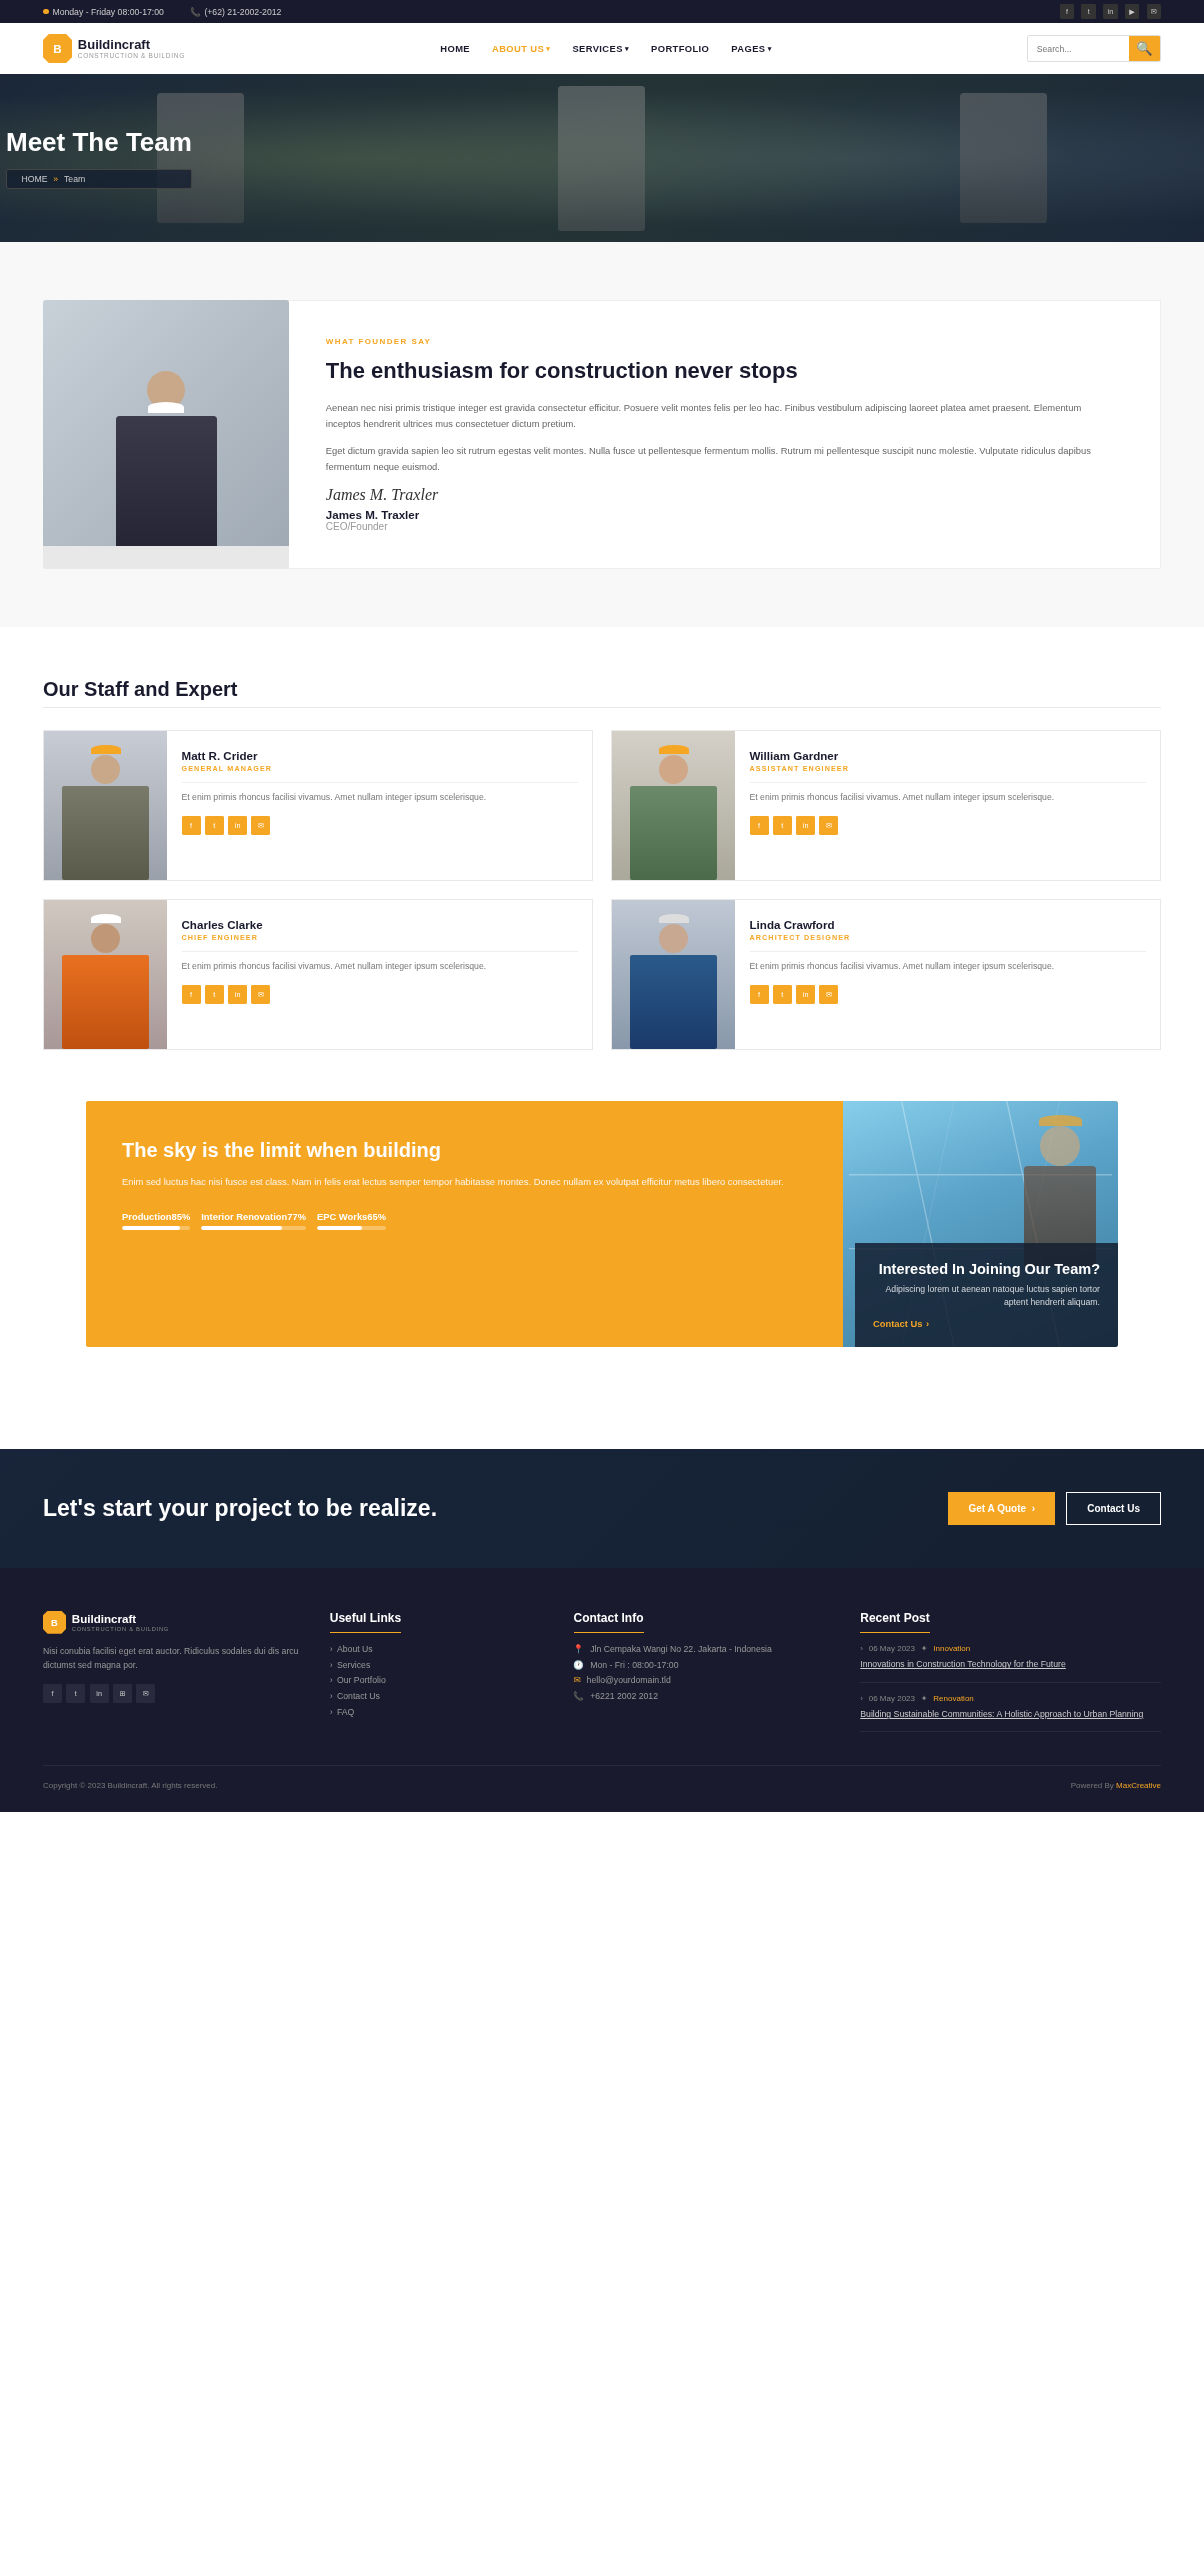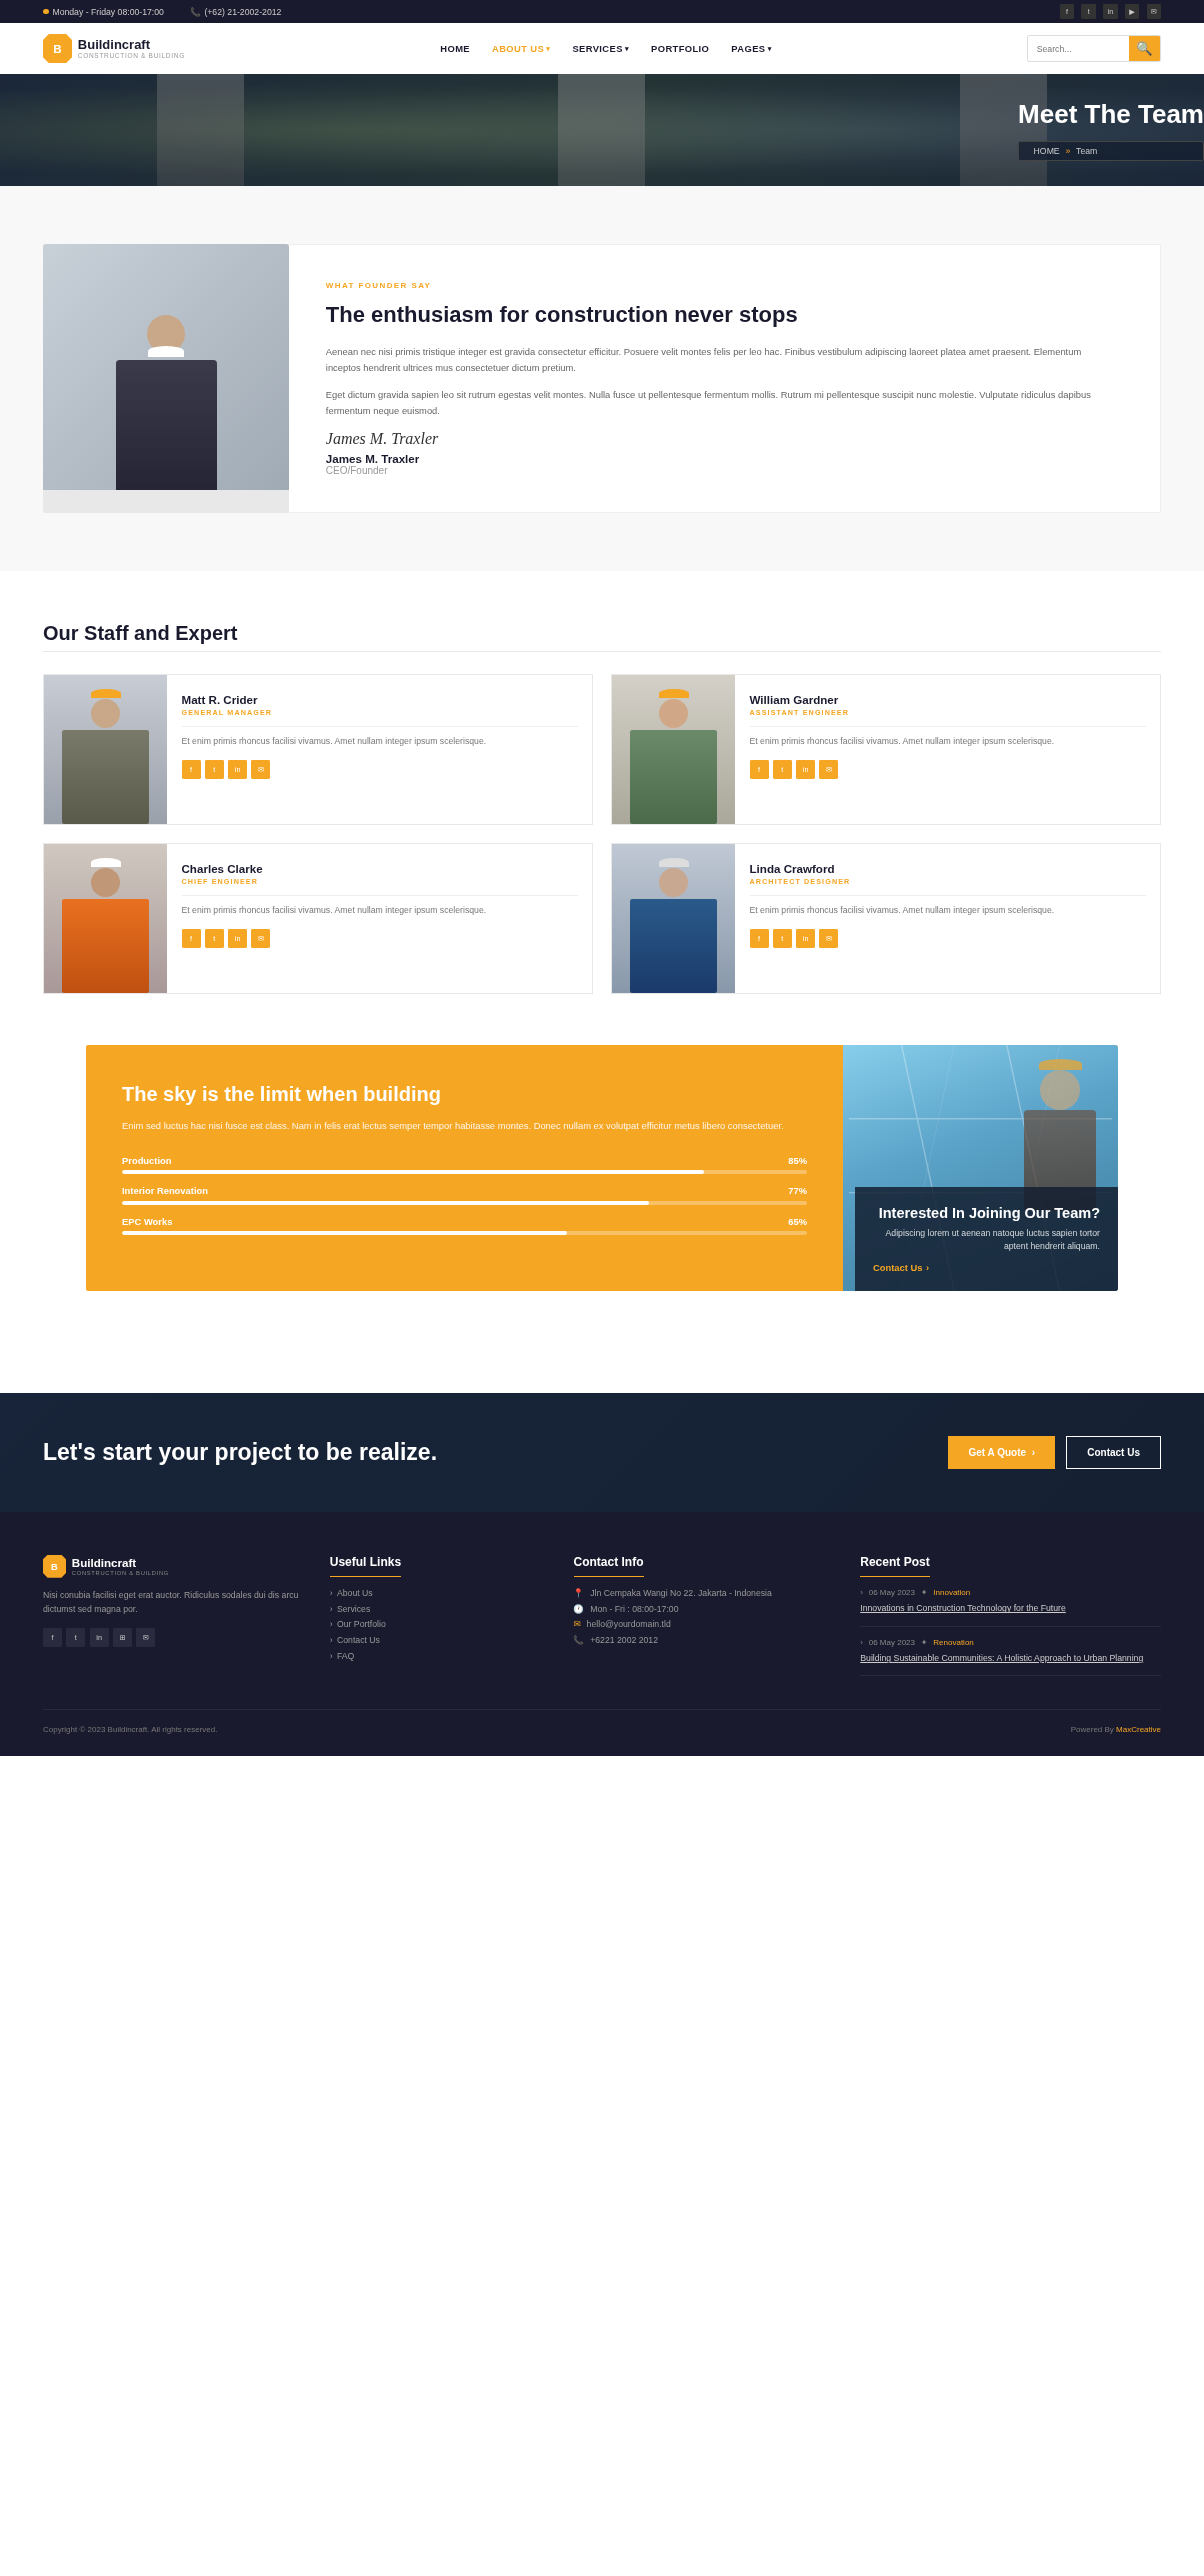--- a/index.html
+++ b/index.html
@@ -52,24 +52,24 @@
     nav a.active { color: #f5a623; }
     .nav-dropdown { display: flex; align-items: center; gap: 2.2px; cursor: pointer; }
     .search-bar { display: flex; align-items: center; border: 0.7px solid #ddd; border-radius: 2.2px; overflow: hidden; }
     .search-bar input { border: none; outline: none; padding: 4.3px 8.7px; font-size: 8.7px; width: 101px; }
     .search-btn { background: #f5a623; border: none; padding: 5px 7.2px; cursor: pointer; color: #fff; }
 
     
     .hero {
       background: linear-gradient(rgba(20,30,48,0.7), rgba(20,30,48,0.7)),
         linear-gradient(135deg, #2c3e50 0%, #4a6741 50%, #2c3e50 100%);
-      height: 112px;
+      height: 168px;
       display: flex;
       flex-direction: column;
-      align-items: flex-end;
+      align-items: flex-start;
       justify-content: center;
       position: relative;
       overflow: hidden;
       padding-left: 6px;
     }
     .hero-bg {
       position: absolute; inset: 0;
       background:
         radial-gradient(ellipse at 30% 50%, rgba(100,120,80,0.4) 0%, transparent 60%),
         radial-gradient(ellipse at 70% 50%, rgba(80,100,120,0.4) 0%, transparent 60%);
@@ -267,21 +267,21 @@
       color: #fff;
       margin-bottom: 11px;
       line-height: 1.3;
     }
     .cta-text {
       font-size: 9.4px;
       color: rgba(255,255,255,0.9);
       line-height: 1.6;
       margin-bottom: 22px;
     }
-    .progress-items { display: flex; flex-direction: column; gap: 11px; }
+    .progress-items { display: flex; flex-direction: row; gap: 11px; }
     .progress-item {}
     .progress-label {
       display: flex;
       justify-content: space-between;
       font-size: 9.4px;
       font-weight: 600;
       color: #fff;
       margin-bottom: 4.3px;
     }
     .progress-track {

